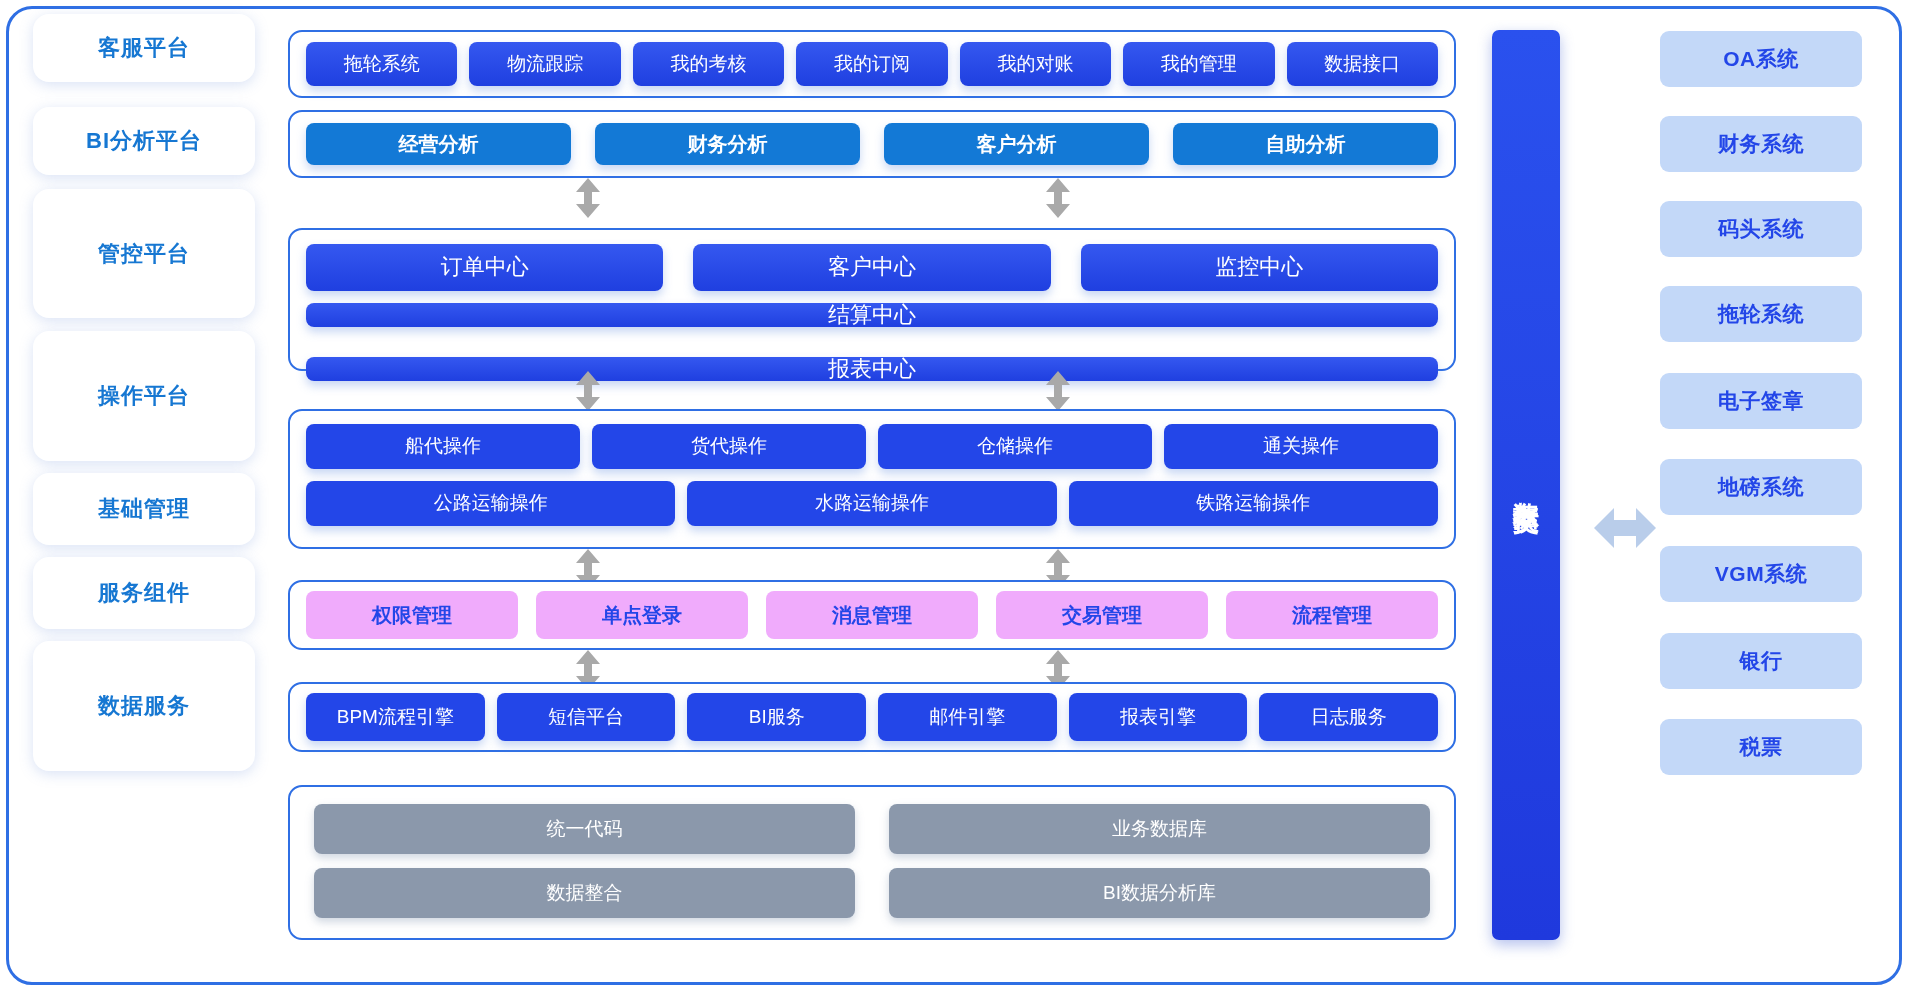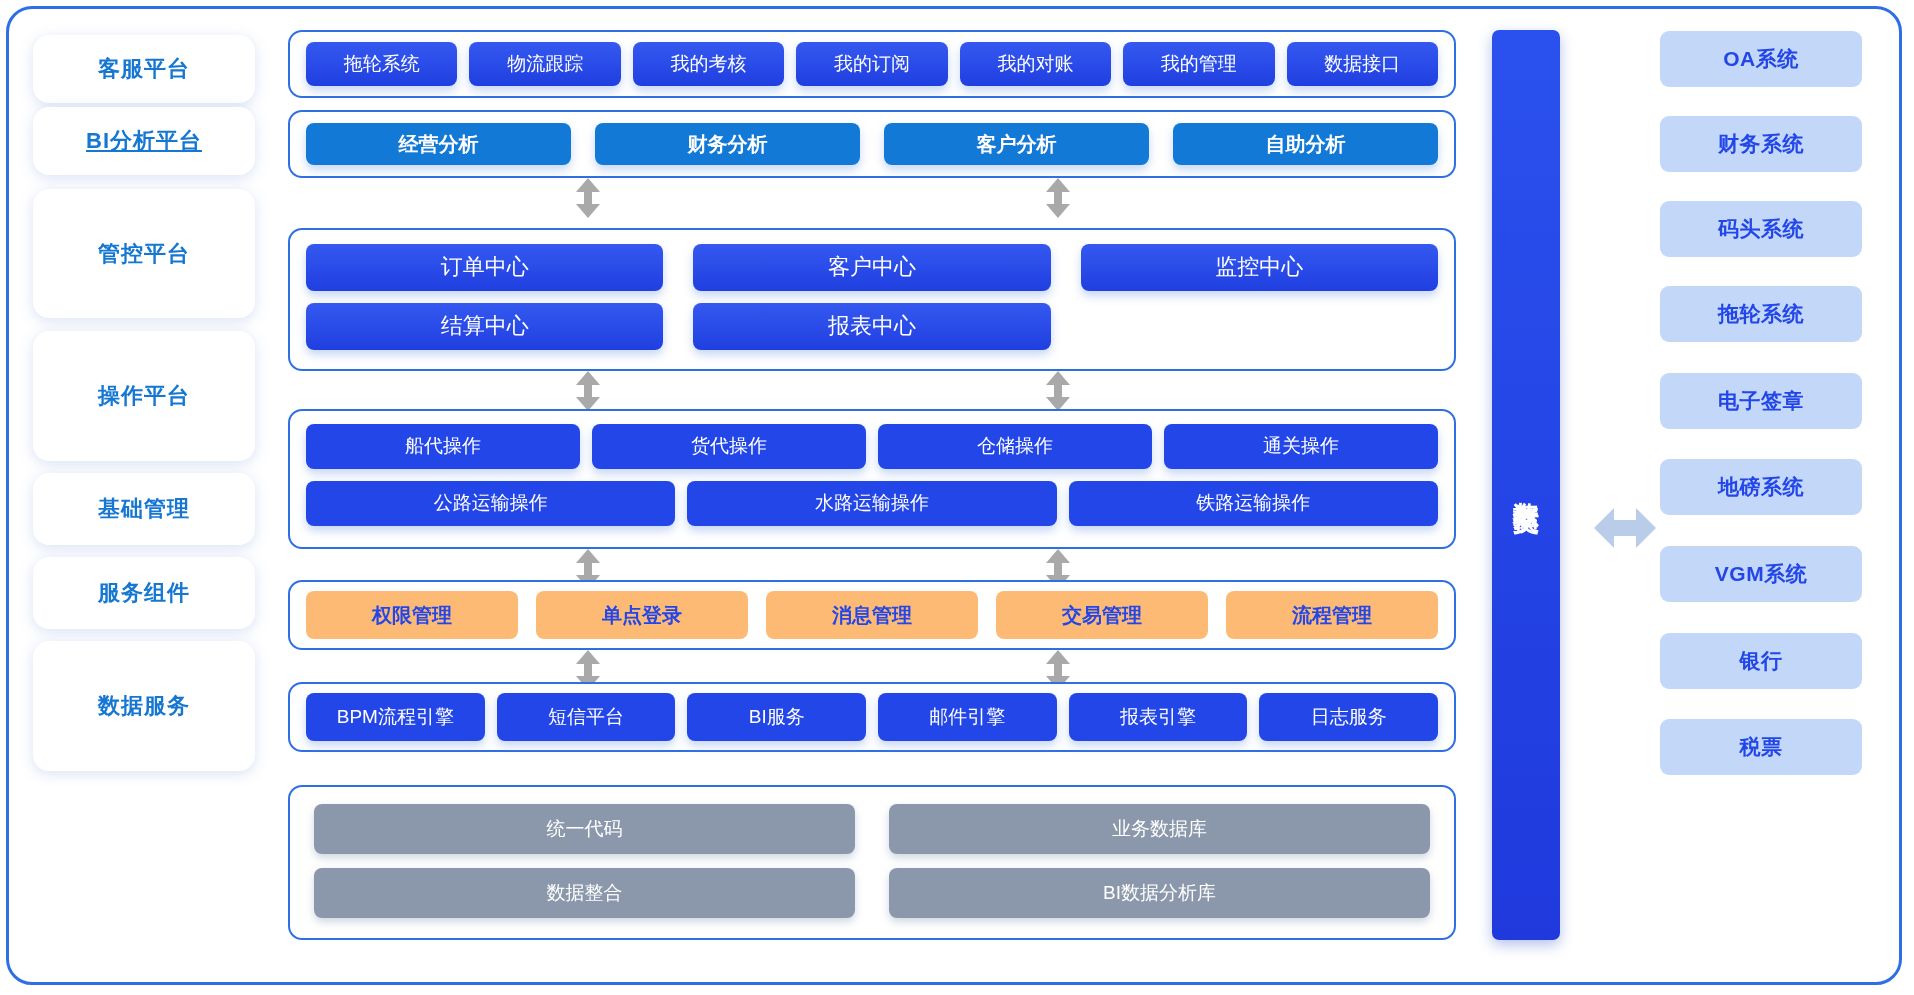--- a/index.html
+++ b/index.html
@@ -41,21 +41,21 @@
   .chip{
     display:flex;align-items:center;justify-content:center;
     border-radius:8px;box-sizing:border-box;text-align:center;
     color:#fff;font-size:19px;line-height:1.1;
     box-shadow:0 5px 10px rgba(110,150,225,.38);
   }
   .chip-royal{background:#2346e8;}
   .chip-royal-grad{background:linear-gradient(180deg,#3558f0 0%,#1f3fe0 100%);}
   .chip-azure{background:#1379d6;font-weight:bold;font-size:20px;}
   .chip-soft{
-    background:#fdba74;color:#2346e8;font-weight:bold;font-size:20px;
+    background:#f0abfc;color:#2346e8;font-weight:bold;font-size:20px;
     box-shadow:none;
   }
   .chip-gray{
     background:#8b98ab;color:#fff;font-size:19px;
     box-shadow:0 4px 9px rgba(120,140,170,.35);
   }
 
   
   .vcon{position:absolute;width:26px;height:40px;}
   .vcon svg{width:100%;height:100%;display:block;}
@@ -84,24 +84,24 @@
     color:#2346e8;font-weight:bold;font-size:21px;letter-spacing:.5px;
     box-sizing:border-box;
   }
 </style>
 </head>
 <body>
 
 <div class="canvas">
   <div class="frame"></div>
 
-  <div class="stage" style="top:35px;height:68px;">
+  <div class="stage" style="top:14px;height:68px;">
       <span>客服平台</span>
     </div>
-  <div class="stage" style="top:107px;height:68px;text-decoration:underline;">
+  <div class="stage" style="top:107px;height:68px;">
       <span>BI分析平台</span>
     </div>
   <div class="stage" style="top:189px;height:129px;">
       <span>管控平台</span>
     </div>
   <div class="stage" style="top:331px;height:130px;">
       <span>操作平台</span>
     </div>
   <div class="stage" style="top:473px;height:72px;">
       <span>基础管理</span>
@@ -177,21 +177,21 @@
         <div class="chip chip-royal-grad" style="flex:1;height:47px;font-size:22px;">
             <span>订单中心</span>
           </div>
         <div class="chip chip-royal-grad" style="flex:1;height:47px;font-size:22px;">
             <span>客户中心</span>
           </div>
         <div class="chip chip-royal-grad" style="flex:1;height:47px;font-size:22px;">
             <span>监控中心</span>
           </div>
       </div>
-      <div class="cellrow" style="gap:30px;">
+      <div class="cellrow" style="gap:30px;flex-direction:column;">
         <div class="chip chip-royal-grad" style="flex:1;height:47px;font-size:22px;">
             <span>结算中心</span>
           </div>
         <div class="chip chip-royal-grad" style="flex:1;height:47px;font-size:22px;">
             <span>报表中心</span>
           </div>
         <div style="flex:1;"></div>
       </div>
     </div>
   </div>

